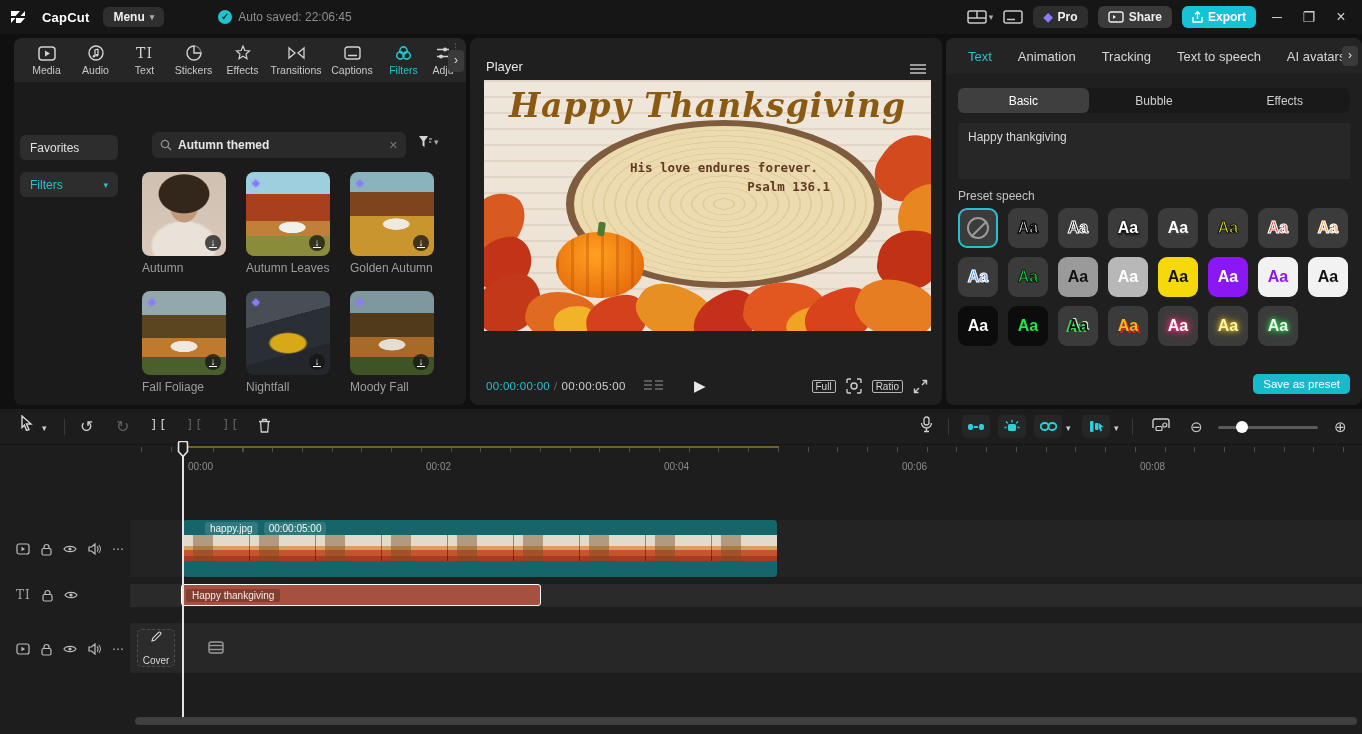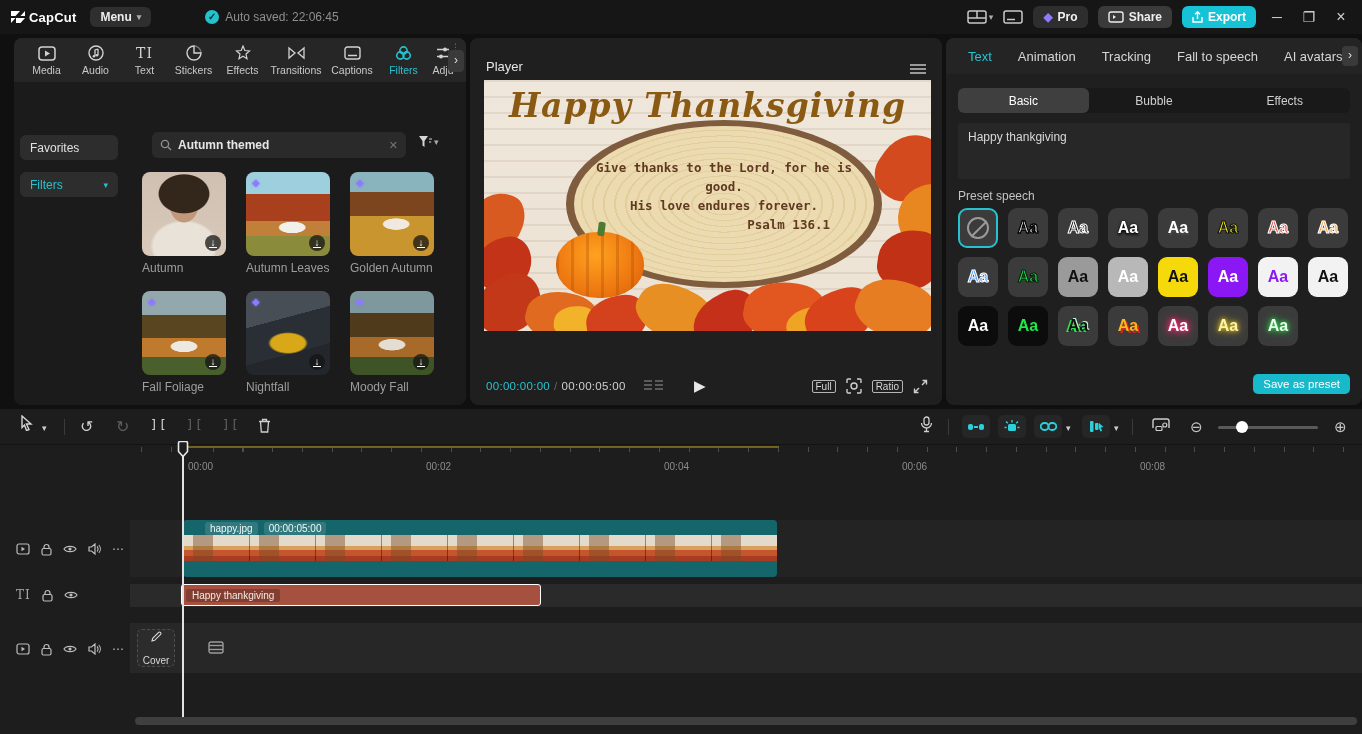--- a/index.html
+++ b/index.html
@@ -4,21 +4,21 @@
 <style>
   * { margin:0; padding:0; box-sizing:border-box; }
   html,body { background:#000; }
   body { font-family:"Liberation Sans", sans-serif; }
   #app { position:relative; width:1362px; height:734px; background:#101010; overflow:hidden; color:#ddd; }
   svg { display:block; }
 
   
   #titlebar { position:absolute; left:0; top:0; width:1362px; height:34px; background:#161616; display:flex; align-items:center; }
   .tb-left { display:flex; align-items:center; gap:14px; padding-left:10px; }
-  .logo-wrap { display:flex; align-items:center; gap:3px; }
+  .logo-wrap { display:flex; align-items:center; gap:16px; }
   .logo-text { color:#fff; font-weight:bold; font-size:13px; letter-spacing:.2px; }
   .menu-btn { display:flex; align-items:center; gap:5px; background:#2f2f2f; border-radius:6px; padding:3px 10px; font-size:12px; color:#eee; font-weight:bold; }
   .autosave { display:flex; align-items:center; gap:6px; margin-left:40px; color:#8f8f8f; font-size:12px; }
   .check-circle { width:14px; height:14px; border-radius:50%; background:#23c3cd; color:#0b2f31; font-size:10px; line-height:14px; text-align:center; font-weight:bold; }
   .doc-title { position:absolute; left:0; right:0; text-align:center; font-size:13px; font-weight:bold; color:#e8e8e8; pointer-events:none; }
   .tb-right { position:absolute; right:0; top:0; height:34px; display:flex; align-items:center; gap:10px; padding-right:10px; }
   .tb-icon { color:#c9c9c9; display:flex; align-items:center; gap:2px; }
   .pill-btn { display:flex; align-items:center; gap:5px; border-radius:6px; padding:4px 10px; font-size:12px; font-weight:bold; color:#f0f0f0; }
   .pro-btn { background:#2e2e2e; }
   .share-btn { background:#3a3a3a; }
@@ -392,21 +392,20 @@
   <div id="player-panel" class="panel">
     <div class="pl-header">
       <span>Player</span>
       <span class="hamburger"></span>
     </div>
     <div id="canvas">
       <div class="slice-bark"></div>
       <div class="slice"></div>
       <div class="cv-heading">Happy Thanksgiving</div>
       <div class="verse">
-        <div>Give thanks to the Lord, for he is good.</div>
         <div>His love endures forever.</div>
         <div class="l3">Psalm 136.1</div>
       </div>
       <div class="leaf" style="left:-14px;top:112px;width:52px;height:64px;background:#d85a20;transform:rotate(20deg)"></div>
       <div class="leaf" style="left:-8px;top:158px;width:56px;height:52px;background:#c23318;transform:rotate(-12deg)"></div>
       <div class="leaf" style="left:396px;top:52px;width:60px;height:72px;background:#d24a1e;transform:rotate(35deg)"></div>
       <div class="leaf" style="left:414px;top:106px;width:58px;height:66px;background:#e8871f;transform:rotate(-18deg)"></div>
       <div class="leaf" style="left:394px;top:150px;width:64px;height:60px;background:#c03116;transform:rotate(8deg)"></div>
       <div class="leaf" style="left:-8px;top:196px;width:66px;height:56px;background:#c23818;transform:rotate(-20deg)"></div>
       <div class="leaf" style="left:42px;top:212px;width:72px;height:50px;background:#e06a20;transform:rotate(15deg)"></div>
@@ -442,21 +441,21 @@
           </svg>
       </span>
     </div>
   </div>
 
   <div id="right-panel" class="panel">
     <div class="rtab-strip">
       <span class="rtab active">Text</span>
       <span class="rtab">Animation</span>
       <span class="rtab">Tracking</span>
-      <span class="rtab">Fall to speech</span>
+      <span class="rtab">Text to speech</span>
       <span class="rtab">AI avatars</span>
       <span class="rtab-next">›</span>
     </div>
     <div class="subtabs">
       <div class="subtab active">Basic</div>
       <div class="subtab">Bubble</div>
       <div class="subtab">Effects</div>
     </div>
     <div class="text-area">Happy thankgiving</div>
     <div class="preset-label">Preset speech</div>

